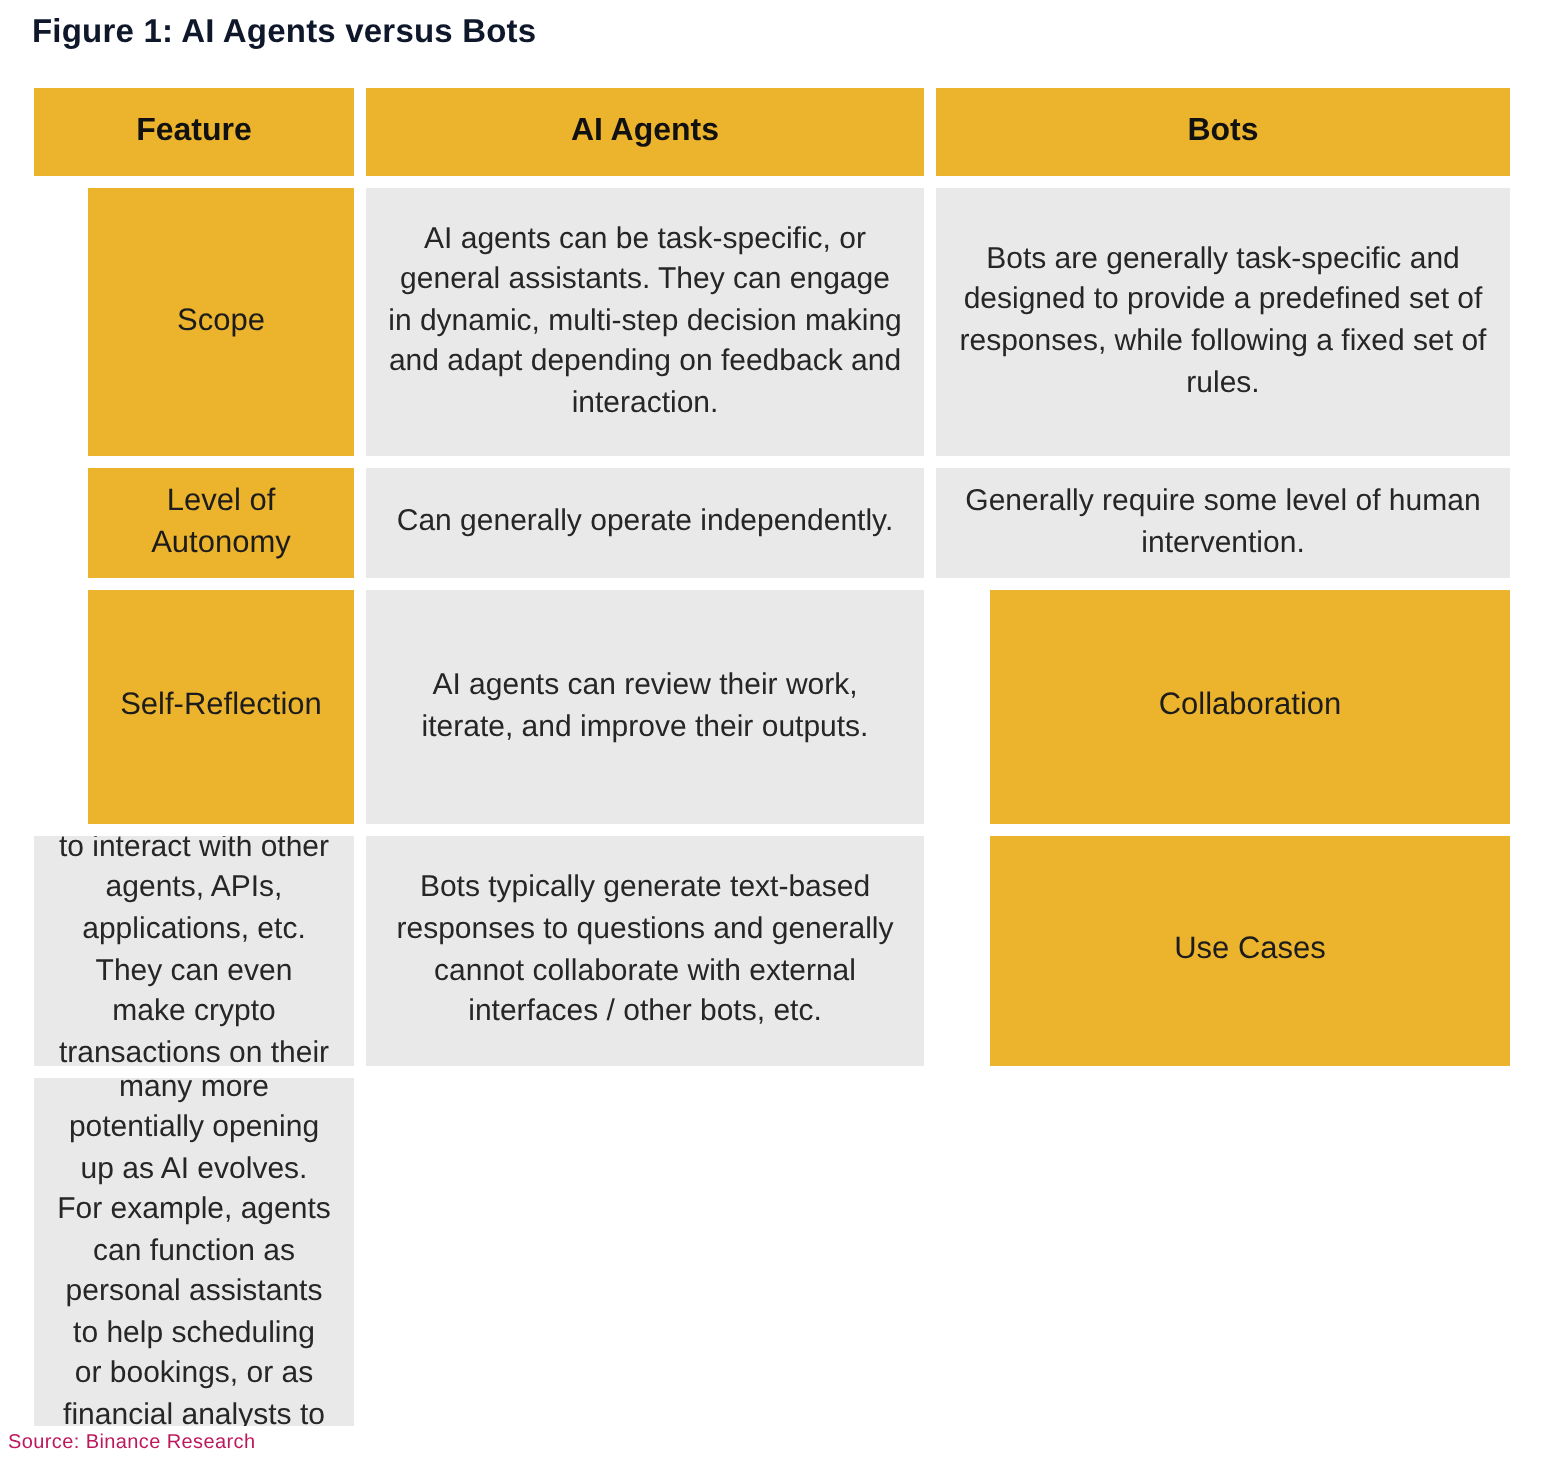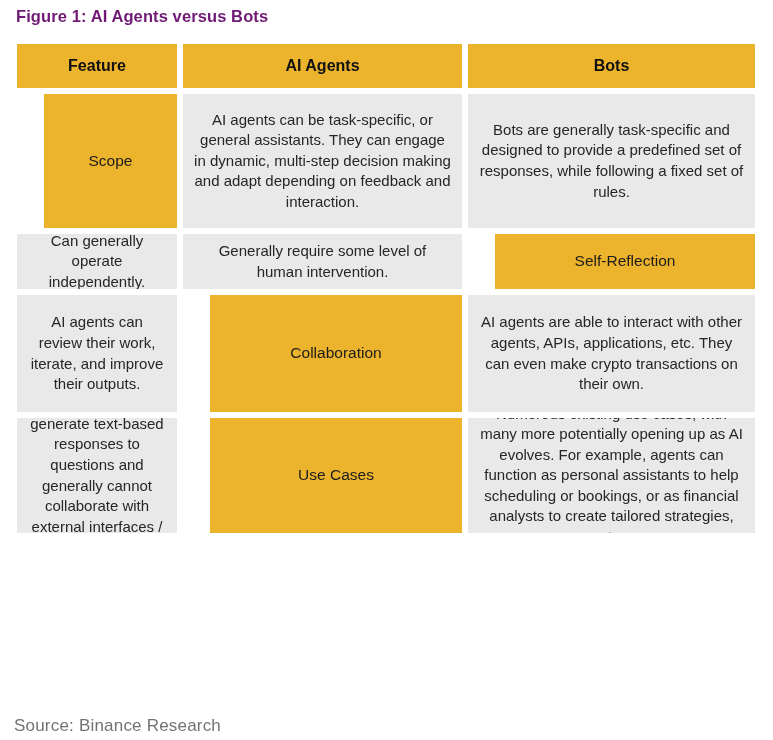--- a/index.html
+++ b/index.html
@@ -14,21 +14,21 @@
     height: 740px;
     background: #ffffff;
     overflow: hidden;
   }
   .figure-title {
     position: absolute;
     left: 16px;
     top: 7px;
     font-size: 16.5px;
     font-weight: 700;
-    color: #701a75;
+    color: #0f172a;
     letter-spacing: 0.1px;
   }
   .comparison-table {
     position: absolute;
     left: 17px;
     top: 44px;
     width: 738px;
     display: grid;
     grid-template-columns: 160px 279px 287px;
     grid-template-rows: 44px 134px 55px 117px 115px 174px;
@@ -59,44 +59,45 @@
   }
   .cell.body {
     background: #E9E9E9;
     font-size: 15px;
     color: #262626;
     padding: 6px 11px;
     line-height: 1.37;
   }
   .source-caption {
     position: absolute;
-    left: 14px;
+    left: 4px;
     top: 716px;
-    font-size: 17px;
-    color: #737373;
+    font-size: 10px;
+    color: #be185d;
     letter-spacing: 0.2px;
   }
 </style>
 </head>
 <body>
 
 <div class="page">
 
   <div class="figure-title">Figure 1: AI Agents versus Bots</div>
 
   <div class="comparison-table">
 
     <div class="cell head">Feature</div>
     <div class="cell head">AI Agents</div>
     <div class="cell head">Bots</div>
 
     <div class="cell feature">Scope</div>
     <div class="cell body">AI agents can be task-specific, or general assistants. They can engage in dynamic, multi-step decision making and adapt depending on feedback and interaction.</div>
     <div class="cell body">Bots are generally task-specific and designed to provide a predefined set of responses, while following a fixed set of rules.</div>
 
+    <div class="cell feature">Level of Autonomy</div>
     <div class="cell body">Can generally operate independently.</div>
     <div class="cell body">Generally require some level of human intervention.</div>
 
     <div class="cell feature">Self-Reflection</div>
     <div class="cell body">AI agents can review their work, iterate, and improve their outputs.</div>
 
     <div class="cell feature">Collaboration</div>
     <div class="cell body">AI agents are able to interact with other agents, APIs, applications, etc. They can even make crypto transactions on their own.</div>
     <div class="cell body">Bots typically generate text-based responses to questions and generally cannot collaborate with external interfaces / other bots, etc.</div>
 

